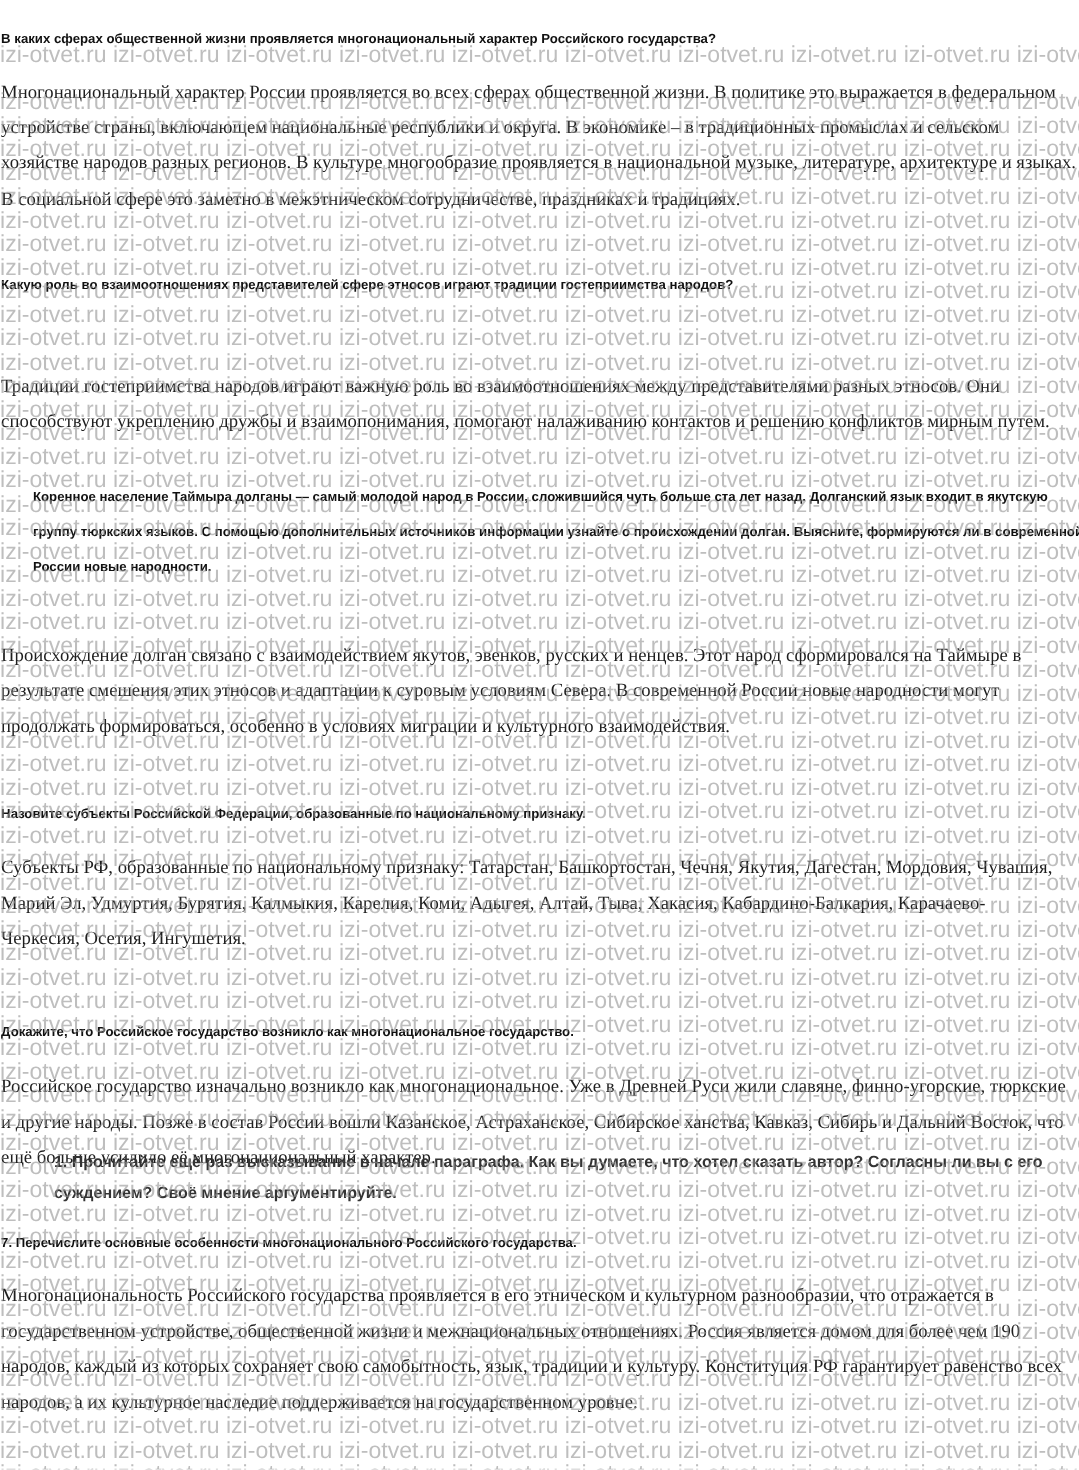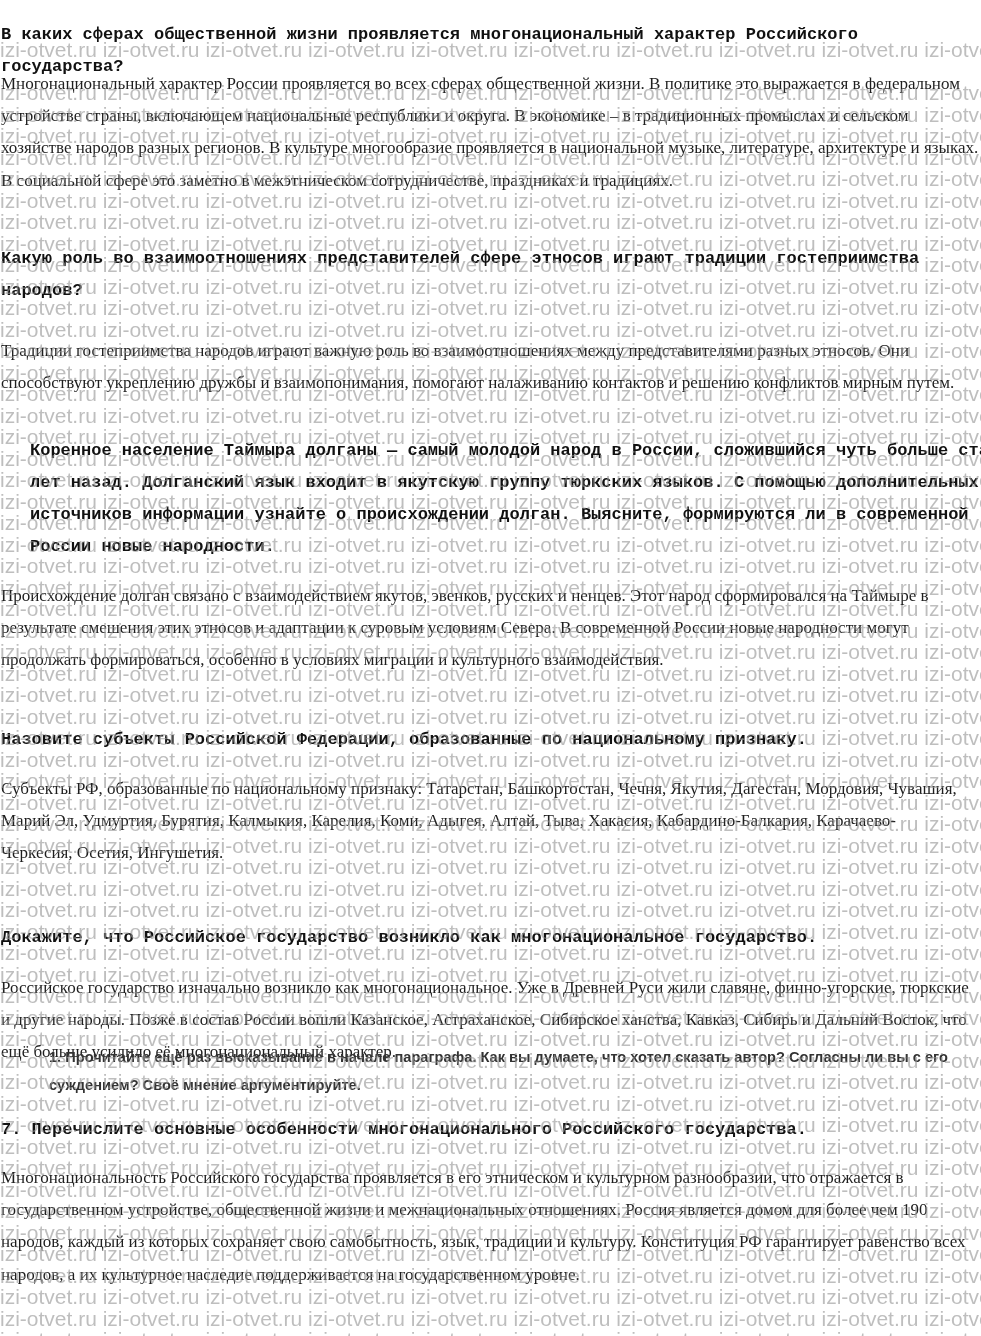--- a/index.html
+++ b/index.html
@@ -38,23 +38,23 @@
       left: 0;
       top: 0;
       width: 981px;
       z-index: 1;
       color: #1a1a1a;
     }
     .q {
       position: absolute;
       left: 1px;
       width: 978px;
-      font-family: Liberation Mono, monospace;
+      font-family: Liberation Sans, sans-serif;
       font-weight: bold;
-      font-size: 17px;
+      font-size: 12px;
       line-height: 32px;
       color: #111;
       margin: 0;
     }
     .a {
       position: absolute;
       left: 1px;
       width: 978px;
       font-family: Liberation Serif, serif;
       font-size: 17px;

